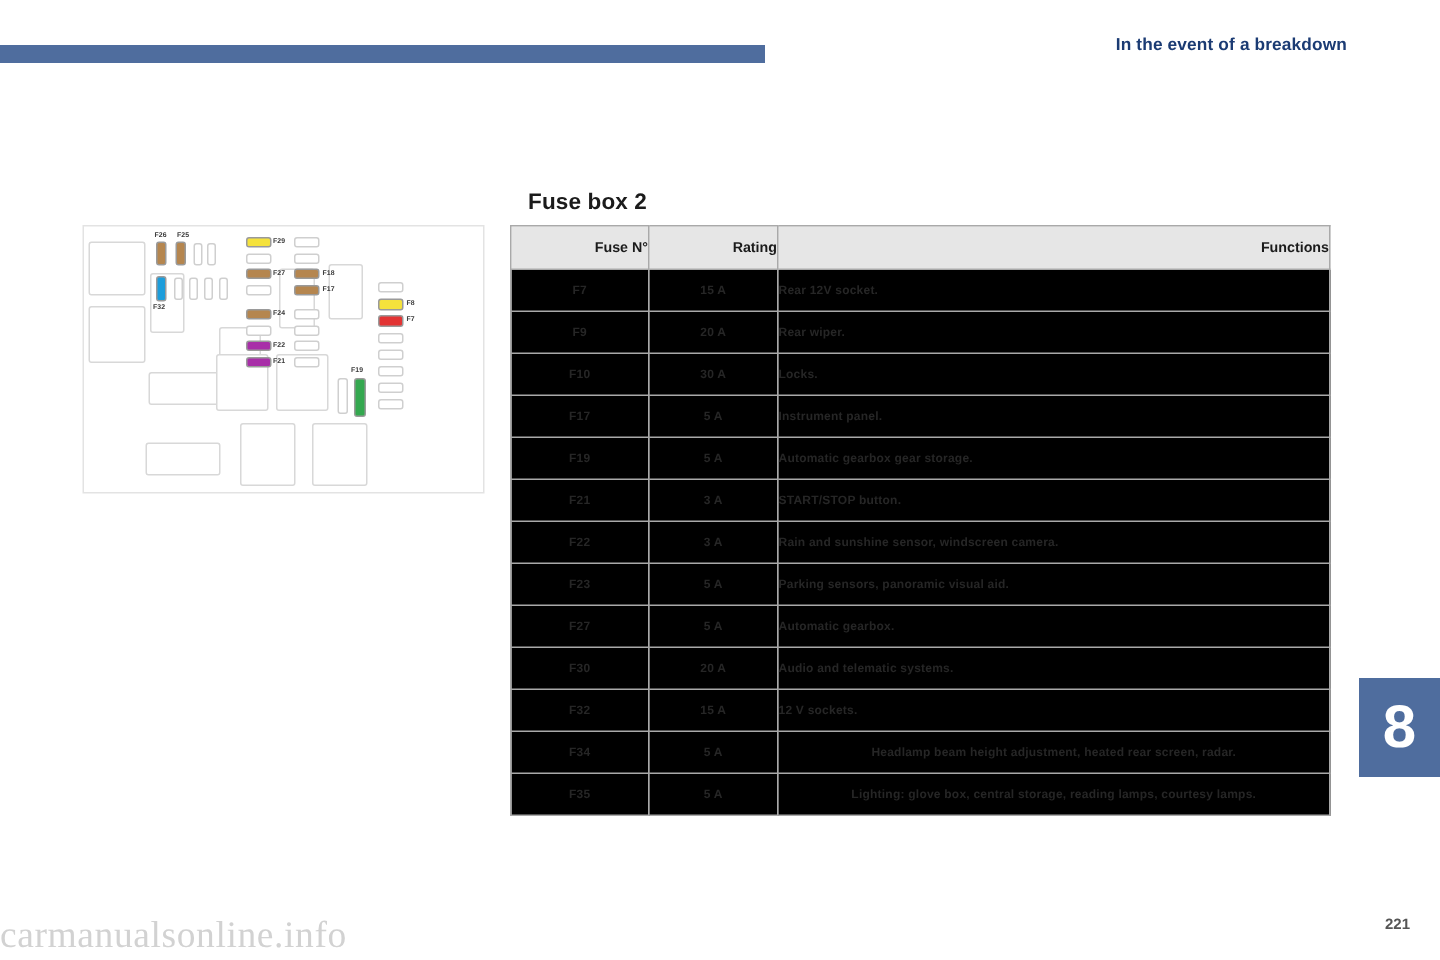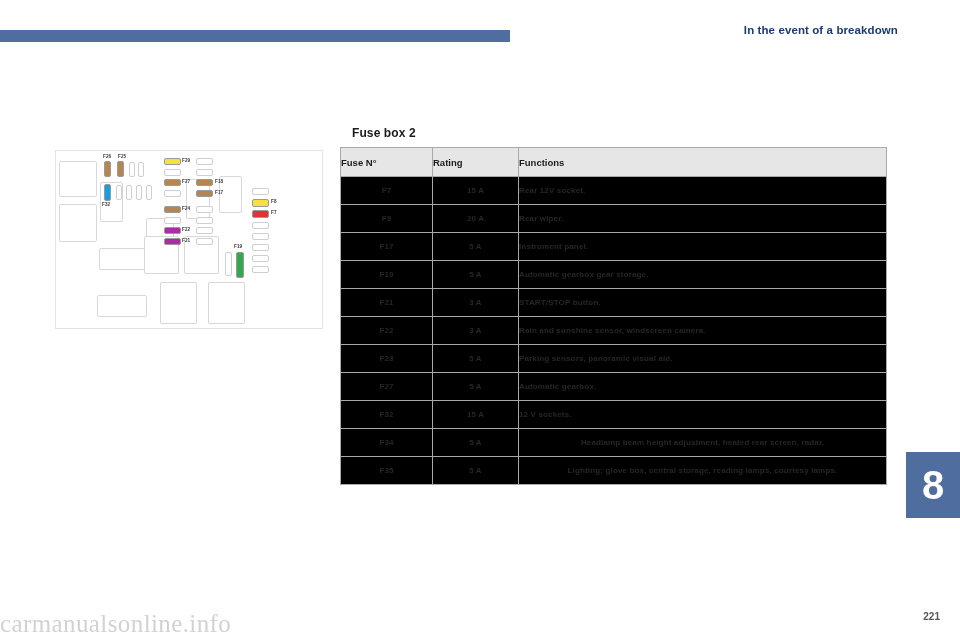--- a/index.html
+++ b/index.html
@@ -116,21 +116,21 @@
   }
 
   
   #table-block {
     position: absolute;
     left: 340px;
     top: 126px;
     width: 546px;
   }
   #section-title {
-    font-size: 12px;
+    font-size: 15px;
     font-weight: bold;
     color: #1b1b1b;
     margin-bottom: 7px;
     letter-spacing: .1px;
     padding-left: 12px;
   }
   table#fuse-table {
     border-collapse: collapse;
     width: 546px;
     table-layout: fixed;
@@ -140,21 +140,21 @@
     border: 1px solid #a9a9a9;
     padding: 0;
     vertical-align: middle;
   }
   table#fuse-table thead th {
     background: #e6e6e6;
     color: #1b1b1b;
     font-size: 9.5px;
     font-weight: bold;
     height: 28px;
-    text-align: left;
+    text-align: right;
   }
   col.c-num   { width: 92px; }
   col.c-rate  { width: 86px; }
   col.c-func  { width: 368px; }
 
   table#fuse-table tbody td {
     background: #000000;
     color: #262626;
     font-size: 8px;
     font-weight: bold;
@@ -269,20 +269,25 @@
           <td class="cell-num">F7</td>
           <td class="cell-rate">15 A</td>
           <td class="cell-func">Rear 12V socket.</td>
         </tr>
         <tr>
           <td class="cell-num">F9</td>
           <td class="cell-rate">20 A</td>
           <td class="cell-func">Rear wiper.</td>
         </tr>
         <tr>
+          <td class="cell-num">F10</td>
+          <td class="cell-rate">30 A</td>
+          <td class="cell-func">Locks.</td>
+        </tr>
+        <tr>
           <td class="cell-num">F17</td>
           <td class="cell-rate">5 A</td>
           <td class="cell-func">Instrument panel.</td>
         </tr>
         <tr>
           <td class="cell-num">F19</td>
           <td class="cell-rate">5 A</td>
           <td class="cell-func">Automatic gearbox gear storage.</td>
         </tr>
         <tr>
@@ -299,20 +304,25 @@
           <td class="cell-num">F23</td>
           <td class="cell-rate">5 A</td>
           <td class="cell-func">Parking sensors, panoramic visual aid.</td>
         </tr>
         <tr>
           <td class="cell-num">F27</td>
           <td class="cell-rate">5 A</td>
           <td class="cell-func">Automatic gearbox.</td>
         </tr>
         <tr>
+          <td class="cell-num">F30</td>
+          <td class="cell-rate">20 A</td>
+          <td class="cell-func">Audio and telematic systems.</td>
+        </tr>
+        <tr>
           <td class="cell-num">F32</td>
           <td class="cell-rate">15 A</td>
           <td class="cell-func">12 V sockets.</td>
         </tr>
         <tr class="tall">
           <td class="cell-num">F34</td>
           <td class="cell-rate">5 A</td>
           <td class="cell-func">Headlamp beam height adjustment, heated rear screen, radar.</td>
         </tr>
         <tr class="tall">

